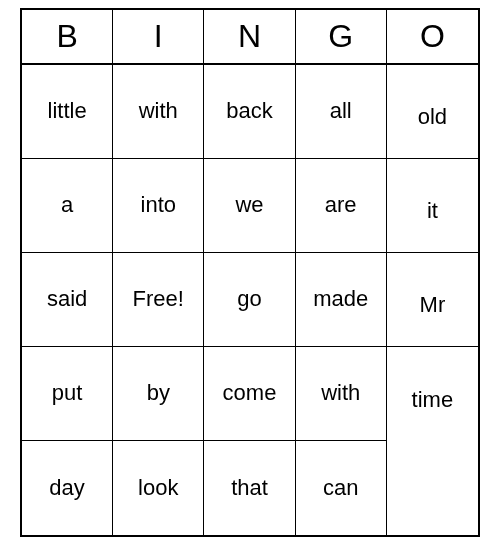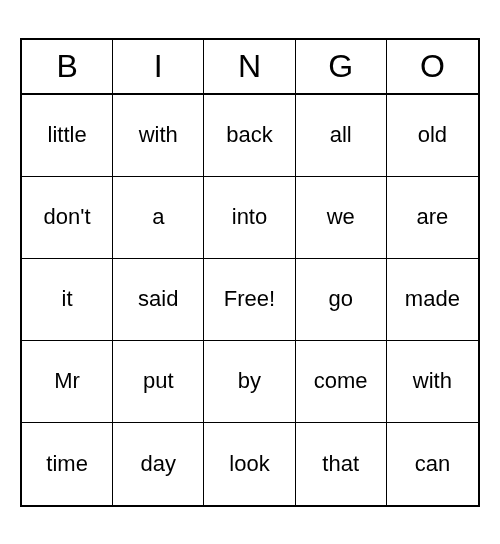--- a/index.html
+++ b/index.html
@@ -57,20 +57,21 @@
       border-bottom: 1px solid #000;
       display: flex;
       align-items: center;
       justify-content: center;
       min-height: 82px;
       font-family: Arial, sans-serif;
     }
 
     .bingo-cell:nth-child(5n) {
       border-right: none;
+      margin-top: 12px;
     }
 
     .bingo-cell:nth-last-child(-n+5) {
       border-bottom: none;
     }
   </style>
 </head>
 <body>
 
 <div class="bingo-card">
@@ -80,21 +81,20 @@
       <div class="bingo-header-cell">N</div>
       <div class="bingo-header-cell">G</div>
       <div class="bingo-header-cell">O</div>
     </div>
   <div class="bingo-grid">
   <div class="bingo-cell">little</div>
       <div class="bingo-cell">with</div>
       <div class="bingo-cell">back</div>
       <div class="bingo-cell">all</div>
       <div class="bingo-cell">old</div>
-      <div class="bingo-cell">don't</div>
       <div class="bingo-cell">a</div>
       <div class="bingo-cell">into</div>
       <div class="bingo-cell">we</div>
       <div class="bingo-cell">are</div>
       <div class="bingo-cell">it</div>
       <div class="bingo-cell">said</div>
       <div class="bingo-cell">Free!</div>
       <div class="bingo-cell">go</div>
       <div class="bingo-cell">made</div>
       <div class="bingo-cell">Mr</div>

